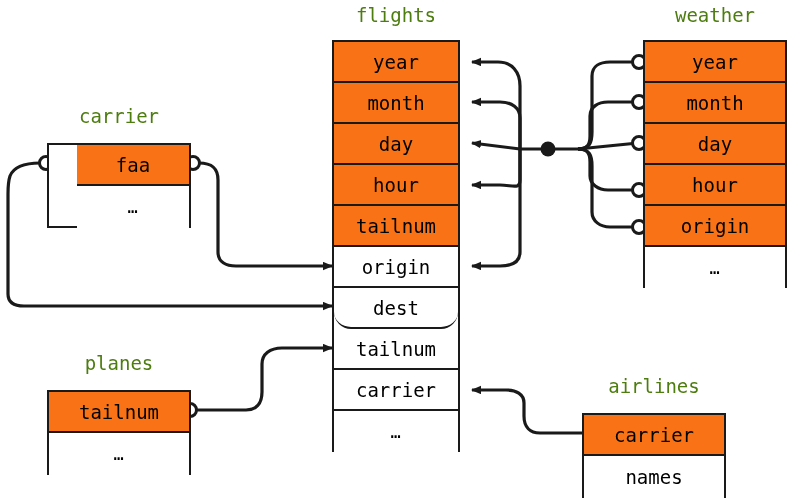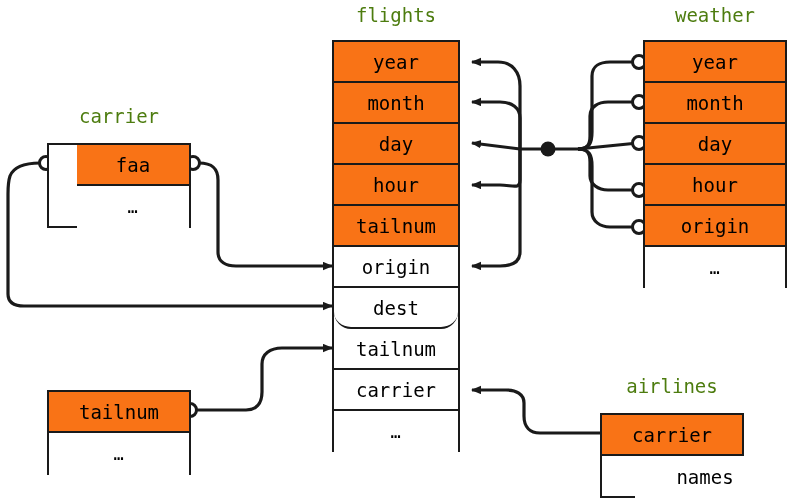--- a/index.html
+++ b/index.html
@@ -153,27 +153,28 @@
 
   <div class="table-group" style="left:47px; top:105px; width:144px; height:128px;">
     <div class="table-title" style="top:0px;">carrier</div>
     <div class="table-box" style="left:0px; top:38px; width:144px; height:85px;padding-left:28px;">
       <div class="row key" style="height:41px;">faa</div>
       <div class="row ellipsis" style="height:42px;">…</div>
     </div>
   </div>
 
   <div class="table-group" style="left:47px; top:352px; width:144px; height:128px;">
+    <div class="table-title" style="top:0px;">planes</div>
     <div class="table-box" style="left:0px; top:38px; width:144px; height:85px;">
       <div class="row key" style="height:41px;">tailnum</div>
       <div class="row ellipsis" style="height:42px;">…</div>
     </div>
   </div>
 
-  <div class="table-group" style="left:600px; top:375px; width:144px; height:124px;">
+  <div class="table-group" style="left:582px; top:375px; width:144px; height:124px;">
     <div class="table-title" style="top:0px;">airlines</div>
     <div class="table-box" style="left:0px; top:38px; width:144px; height:85px;">
       <div class="row key" style="height:41px;">carrier</div>
-      <div class="row" style="height:42px;margin-left:33px;">names</div>
+      <div class="row" style="height:42px;">names</div>
     </div>
   </div>
 
 </div>
 
 </body></html>

